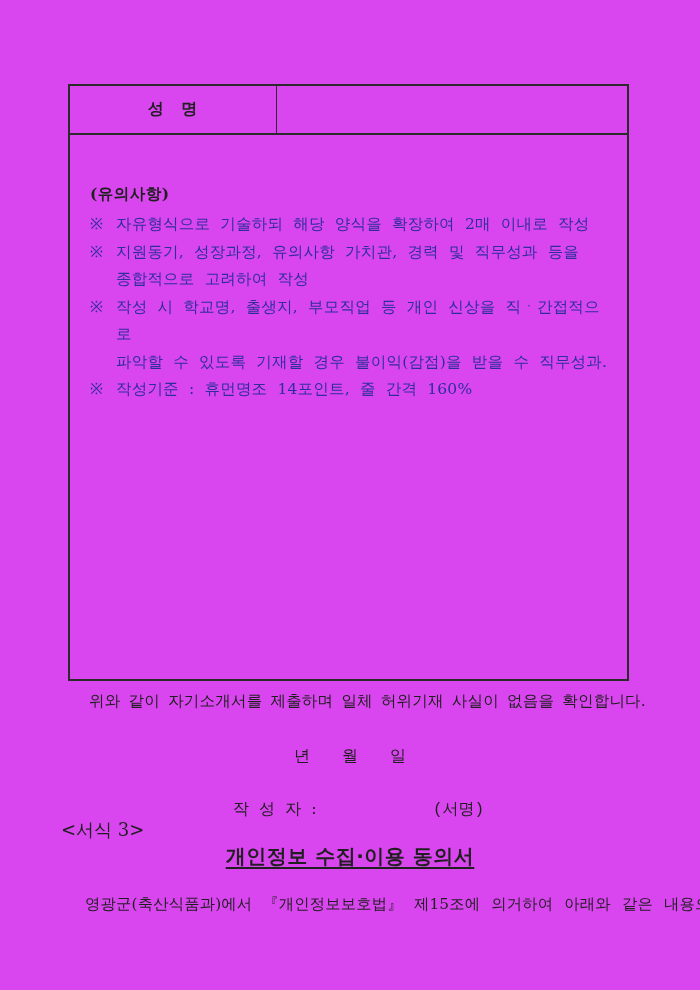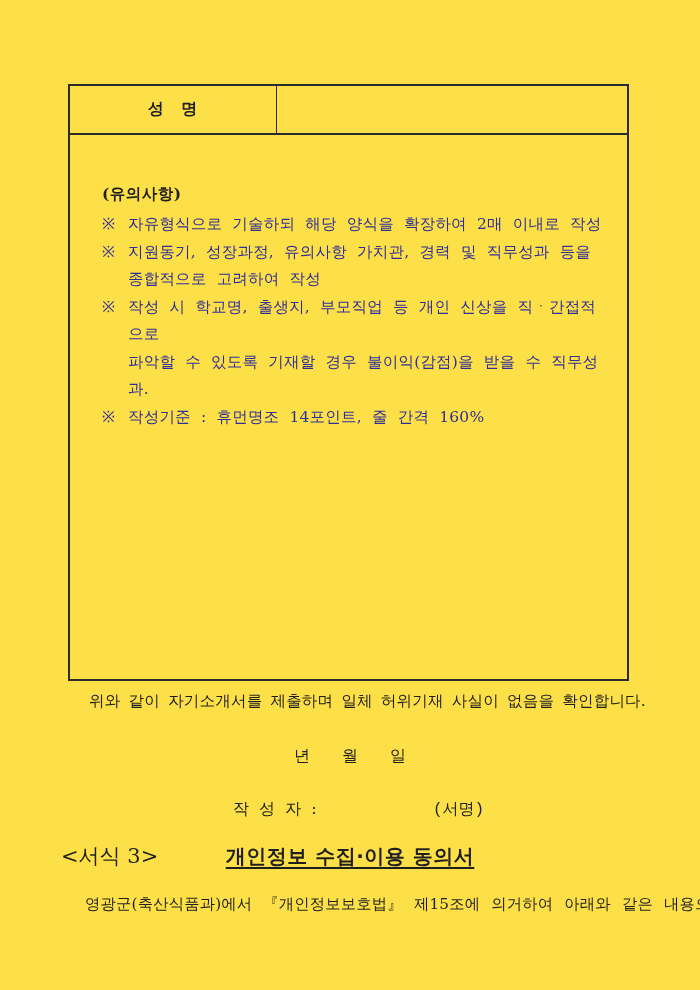--- a/index.html
+++ b/index.html
@@ -3,21 +3,21 @@
 <meta charset="utf-8">
 <style>
   * { margin: 0; padding: 0; box-sizing: border-box; }
   html, body { background: #ffffff; }
   body { font-family: "DejaVu Serif", "Liberation Serif", serif; color: #1f1f1f; }
 
   .page {
     position: relative;
     width: 700px;
     height: 990px;
-    background: #fde047;
+    background: #d946ef;
     overflow: hidden;
   }
 
   
   .form-table {
     position: absolute;
     left: 68px;
     top: 84px;
     width: 561px;
     border: 2px solid #2b2b2b;
@@ -36,21 +36,20 @@
     font-size: 16px;
     font-weight: bold;
     word-spacing: 10px;
     letter-spacing: 1px;
   }
   .value-cell { flex: 1; }
 
   .body-box {
     height: 544px;
     padding: 48px 16px 0 20px;
-    margin-left: 12px;
   }
   .notice-heading {
     font-size: 15.5px;
     font-weight: bold;
     color: #1f1f1f;
     line-height: 22px;
     margin-bottom: 6px;
     letter-spacing: 0.5px;
   }
   .note-line {
@@ -102,23 +101,23 @@
   }
   .signature-hint {
     position: absolute;
     left: 433px;
     font-family: Liberation Mono, monospace;
   }
 
   
   .form-label {
     position: absolute;
-    top: 842px;
+    top: 818px;
     left: 61px;
-    font-size: 21px;
+    font-size: 18px;
   }
   .consent-title {
     position: absolute;
     top: 843px;
     left: 0;
     width: 100%;
     text-align: center;
     font-family: "DejaVu Sans", "Liberation Sans", sans-serif;
     font-size: 20px;
     font-weight: bold;

